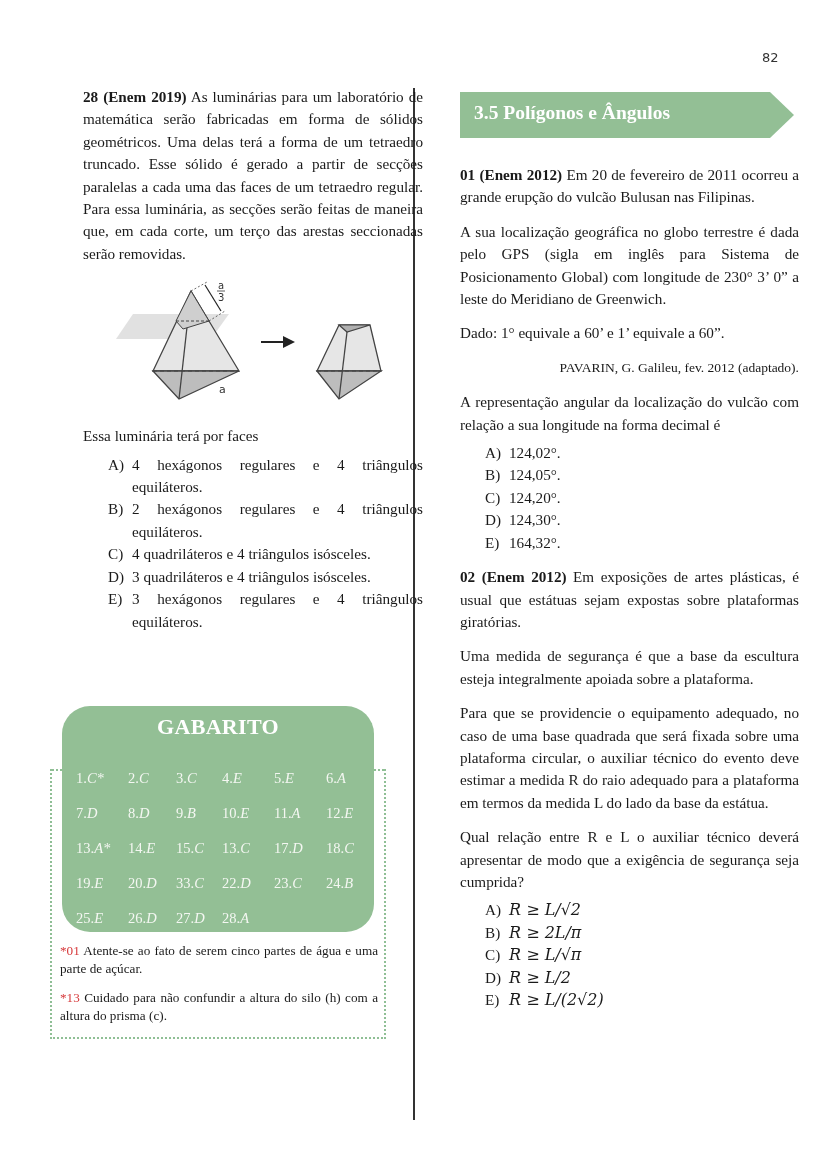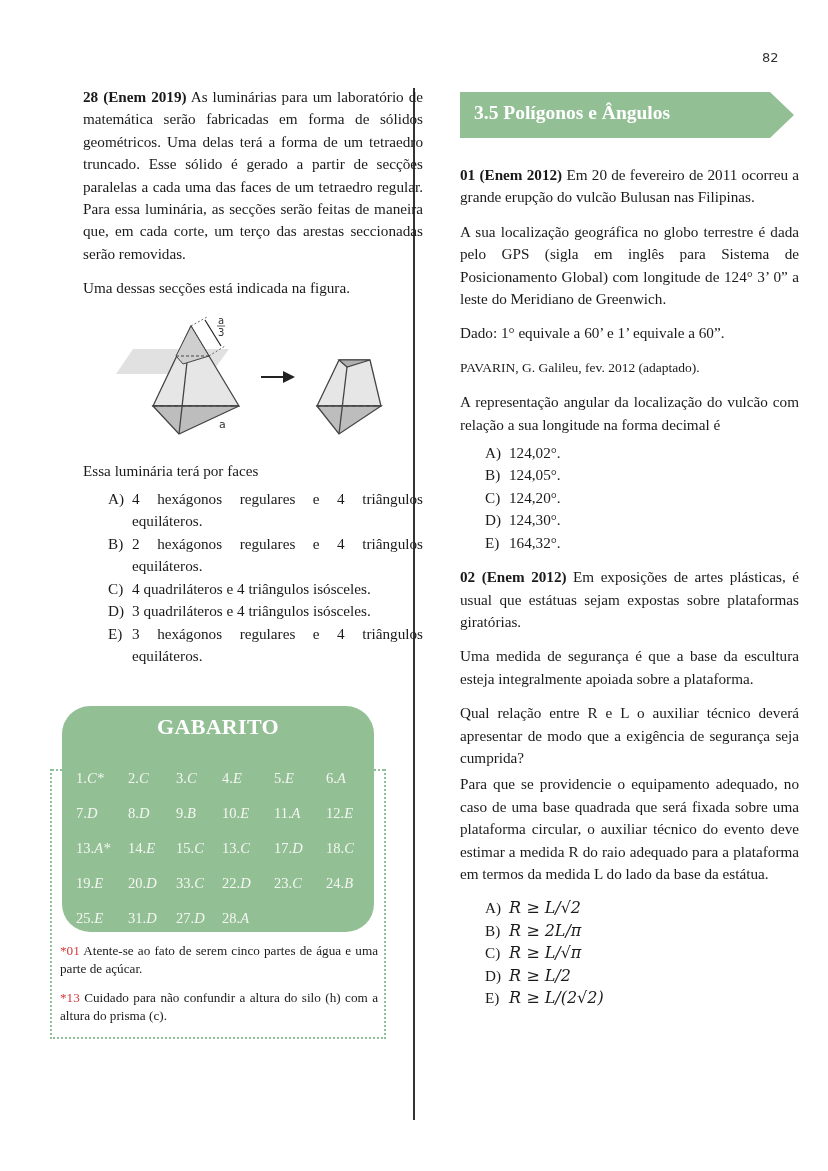--- a/index.html
+++ b/index.html
@@ -30,32 +30,31 @@
   .gab-grid { position: absolute; left: 14px; top: 60px; width: 292px; display: grid;
               grid-template-columns: 52px 48px 46px 52px 52px 42px; row-gap: 11px; }
   .gab-cell { color: #f4f7f2; font-size: 14.5px; height: 24px; line-height: 24px; white-space: nowrap; }
   .gab-cell .ans { font-style: italic; }
   .notes { position: absolute; left: 10px; top: 236px; width: 318px; font-size: 13.2px; line-height: 17.5px; text-align: justify; }
   .notes p { margin: 0 0 12px 0; }
   .note-ref { color: #d6383a; }
   .banner { position: relative; width: 334px; height: 46px; margin-bottom: 26px; }
   .banner svg { position: absolute; left: 0; top: 0; }
   .banner-title { position: absolute; left: 14px; top: 10px; color: #ffffff; font-weight: bold; font-size: 19.5px; }
-  .cite { text-align: left; font-size: 13.5px; }
+  .cite { text-align: right; font-size: 13.5px; }
   .math { font-family: "DejaVu Serif", serif; font-style: italic; font-size: 16px; }
 </style>
 </head>
 <body>
 
 <div class="page-num">82</div>
 <div class="divider"></div>
 
 <div class="col col-left">
   <p><span class="q-head">28 (Enem 2019)</span><span> As luminárias para um laboratório de matemática serão fabricadas em forma de sólidos geométricos. Uma delas terá a forma de um tetraedro truncado. Esse sólido é gerado a partir de secções paralelas a cada uma das faces de um tetraedro regular. Para essa luminária, as secções serão feitas de maneira que, em cada corte, um terço das arestas seccionadas serão removidas.</span></p>
-  <p>Uma dessas secções está indicada na figura.</p>
 
   <div class="figure">
     <svg width="290" height="125" viewBox="0 0 290 125">
 
       <polygon points="22,37 118,37 100,62 5,62" fill="#d9d9d9" opacity="0.8"></polygon>
 
       <polygon points="80,14 42,94 128,94" fill="#e6e6e6" stroke="#444" stroke-width="1.3"></polygon>
       <polygon points="42,94 68,122 128,94" fill="#bdbdbd" stroke="#444" stroke-width="1.3"></polygon>
       <line x1="80" y1="14" x2="68" y2="122" stroke="#444" stroke-width="1.3"></line>
       <line x1="42" y1="94" x2="128" y2="94" stroke="#444" stroke-width="1.2" stroke-dasharray="4,3"></line>
@@ -129,41 +128,41 @@
       <div class="gab-cell"><span>13.</span><span class="ans">C</span></div>
       <div class="gab-cell"><span>17.</span><span class="ans">D</span></div>
       <div class="gab-cell"><span>18.</span><span class="ans">C</span></div>
       <div class="gab-cell"><span>19.</span><span class="ans">E</span></div>
       <div class="gab-cell"><span>20.</span><span class="ans">D</span></div>
       <div class="gab-cell"><span>33.</span><span class="ans">C</span></div>
       <div class="gab-cell"><span>22.</span><span class="ans">D</span></div>
       <div class="gab-cell"><span>23.</span><span class="ans">C</span></div>
       <div class="gab-cell"><span>24.</span><span class="ans">B</span></div>
       <div class="gab-cell"><span>25.</span><span class="ans">E</span></div>
-      <div class="gab-cell"><span>31.</span><span class="ans">D</span></div>
+      <div class="gab-cell"><span>26.</span><span class="ans">D</span></div>
       <div class="gab-cell"><span>27.</span><span class="ans">D</span></div>
       <div class="gab-cell"><span>28.</span><span class="ans">A</span></div>
     </div>
   </div>
   <div class="notes">
     <p><span class="note-ref">*01</span><span> Atente-se ao fato de serem cinco partes de água e uma parte de açúcar.</span></p>
     <p><span class="note-ref">*13</span><span> Cuidado para não confundir a altura do silo (h) com a altura do prisma (c).</span></p>
   </div>
 </div>
 
 <div class="col col-right">
   <div class="banner">
     <svg width="334" height="46" viewBox="0 0 334 46">
       <polygon points="0,0 310,0 334,23 310,46 0,46" fill="#93bf95"></polygon>
     </svg>
     <div class="banner-title">3.5 Polígonos e Ângulos</div>
   </div>
 
   <p><span class="q-head">01 (Enem 2012)</span><span> Em 20 de fevereiro de 2011 ocorreu a grande erupção do vulcão Bulusan nas Filipinas.</span></p>
-  <p>A sua localização geográfica no globo terrestre é dada pelo GPS (sigla em inglês para Sistema de Posicionamento Global) com longitude de 124° 3’ 0” a leste do Meridiano de Greenwich.</p>
+  <p>A sua localização geográfica no globo terrestre é dada pelo GPS (sigla em inglês para Sistema de Posicionamento Global) com longitude de 230° 3’ 0” a leste do Meridiano de Greenwich.</p>
   <p>Dado: 1° equivale a 60’ e 1’ equivale a 60”.</p>
   <p class="cite">PAVARIN, G. Galileu, fev. 2012 (adaptado).</p>
   <p style="margin-bottom:0">A representação angular da localização do vulcão com relação a sua longitude na forma decimal é</p>
   <ol class="opts" style="margin-bottom:12px">
     <li>
         <span class="lbl">A)</span>
         <span>124,02°.</span>
       </li>
     <li>
         <span class="lbl">B)</span>
@@ -178,22 +177,22 @@
         <span>124,30°.</span>
       </li>
     <li>
         <span class="lbl">E)</span>
         <span>164,32°.</span>
       </li>
   </ol>
 
   <p><span class="q-head">02 (Enem 2012)</span><span> Em exposições de artes plásticas, é usual que estátuas sejam expostas sobre plataformas giratórias.</span></p>
   <p>Uma medida de segurança é que a base da escultura esteja integralmente apoiada sobre a plataforma.</p>
+  <p>Para que se providencie o equipamento adequado, no caso de uma base quadrada que será fixada sobre uma plataforma circular, o auxiliar técnico do evento deve estimar a medida R do raio adequado para a plataforma em termos da medida L do lado da base da estátua.</p>
   <p style="margin-bottom:4px">Qual relação entre R e L o auxiliar técnico deverá apresentar de modo que a exigência de segurança seja cumprida?</p>
-  <p>Para que se providencie o equipamento adequado, no caso de uma base quadrada que será fixada sobre uma plataforma circular, o auxiliar técnico do evento deve estimar a medida R do raio adequado para a plataforma em termos da medida L do lado da base da estátua.</p>
   <ol class="opts">
     <li>
         <span class="lbl">A)</span>
         <span class="math">R ≥ L/√2</span>
       </li>
     <li>
         <span class="lbl">B)</span>
         <span class="math">R ≥ 2L/π</span>
       </li>
     <li>

